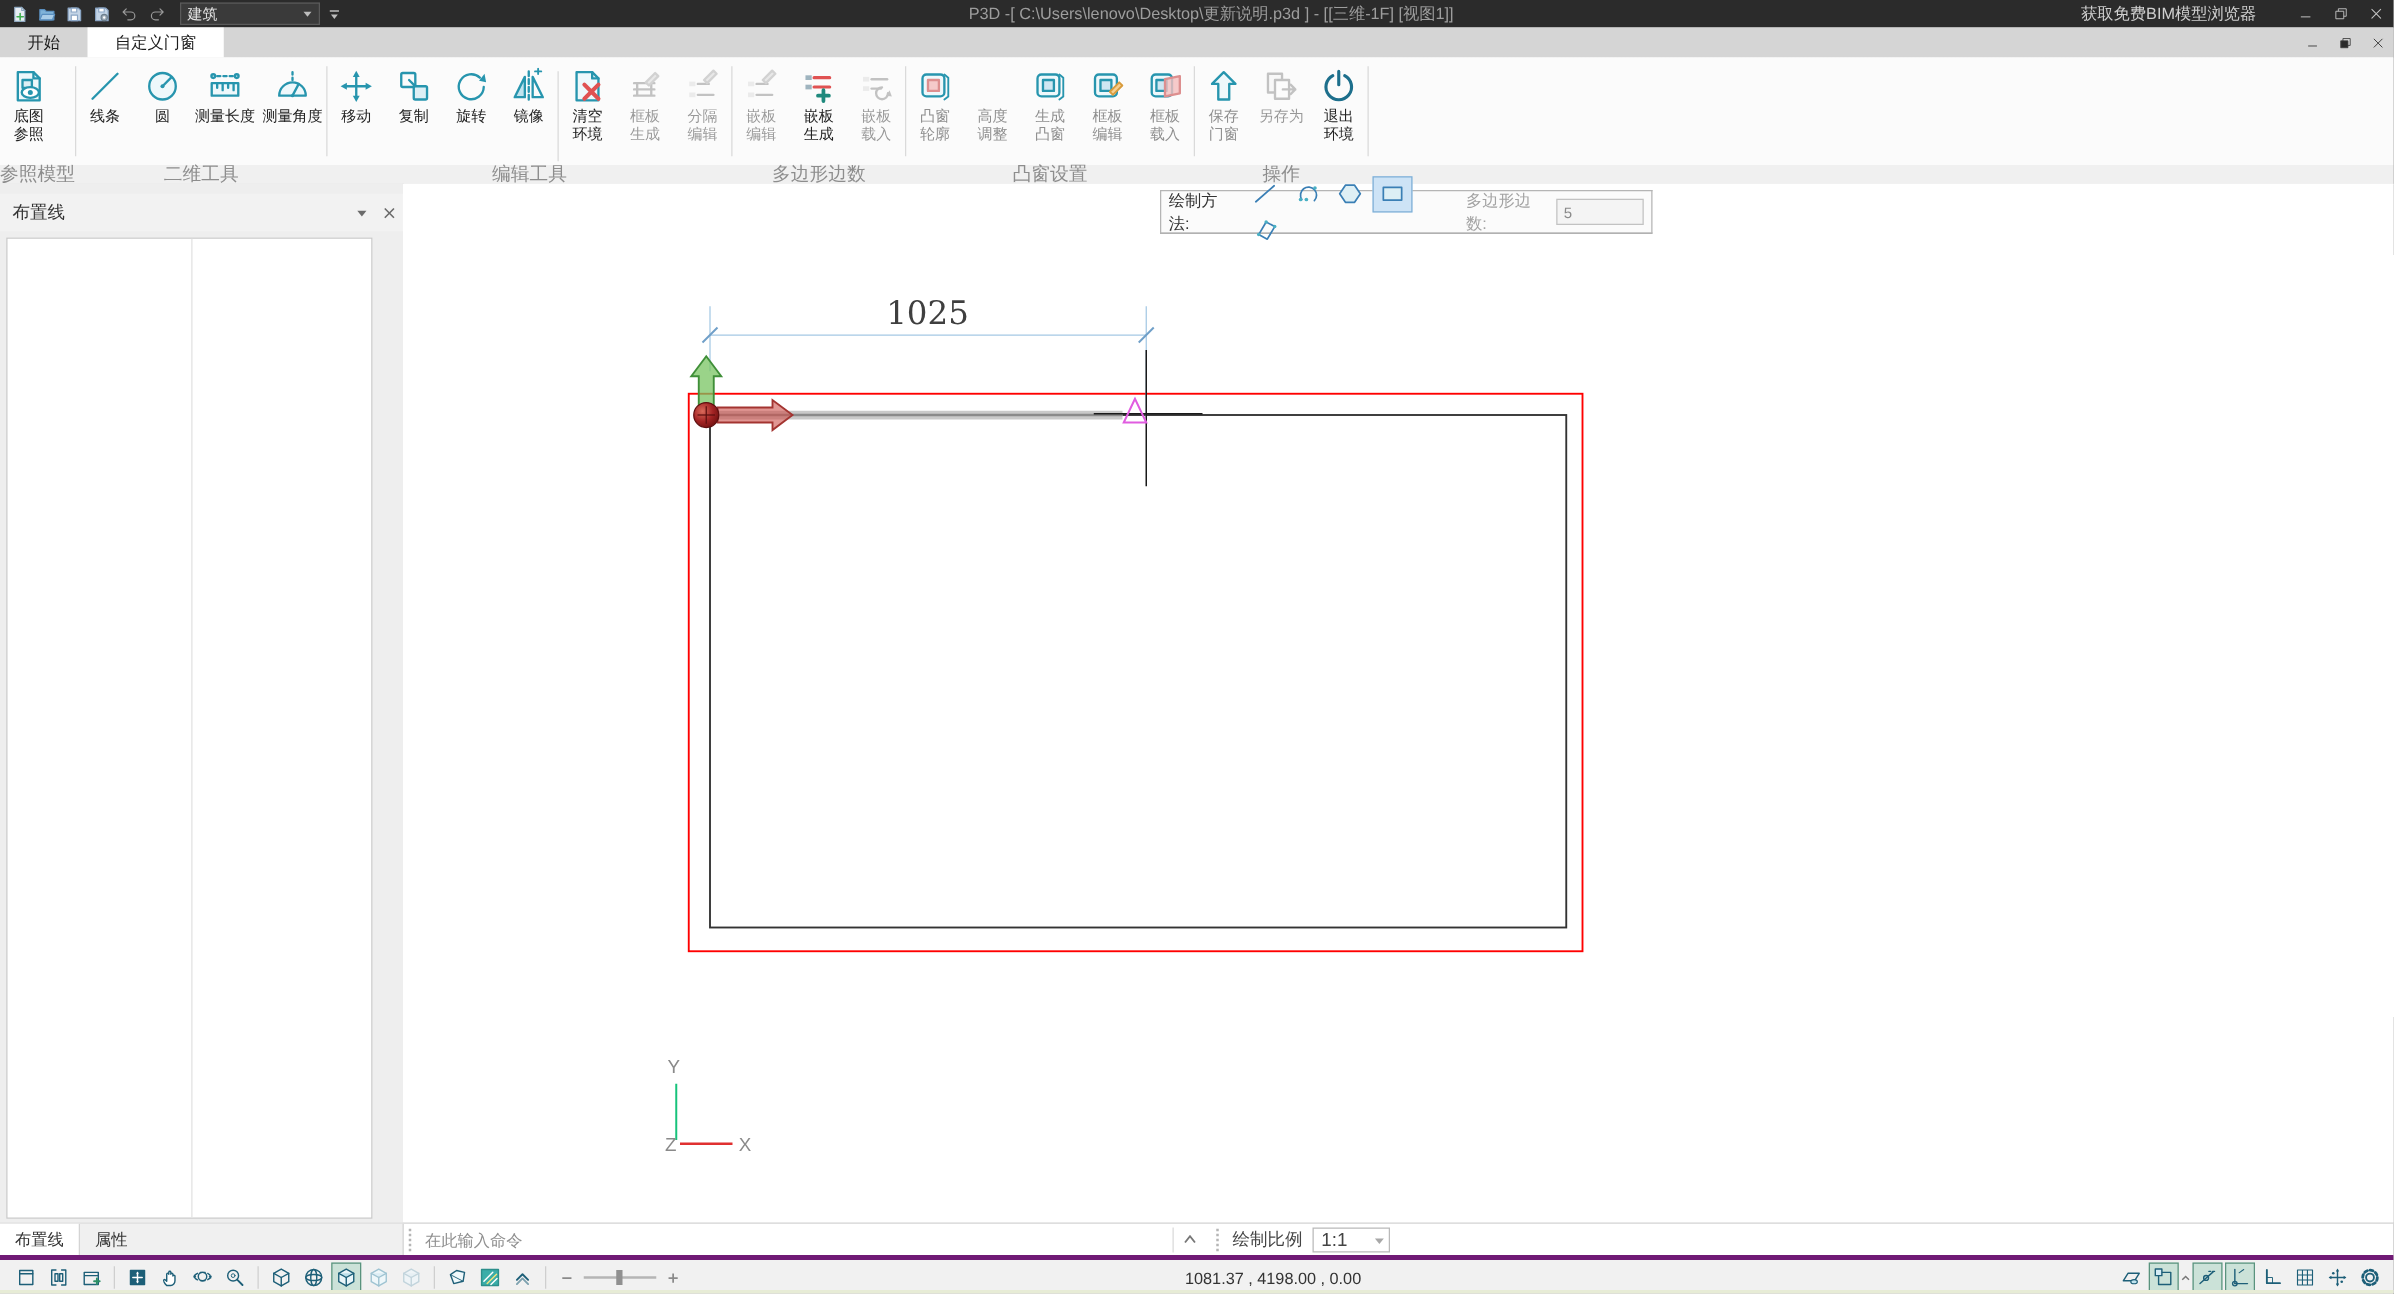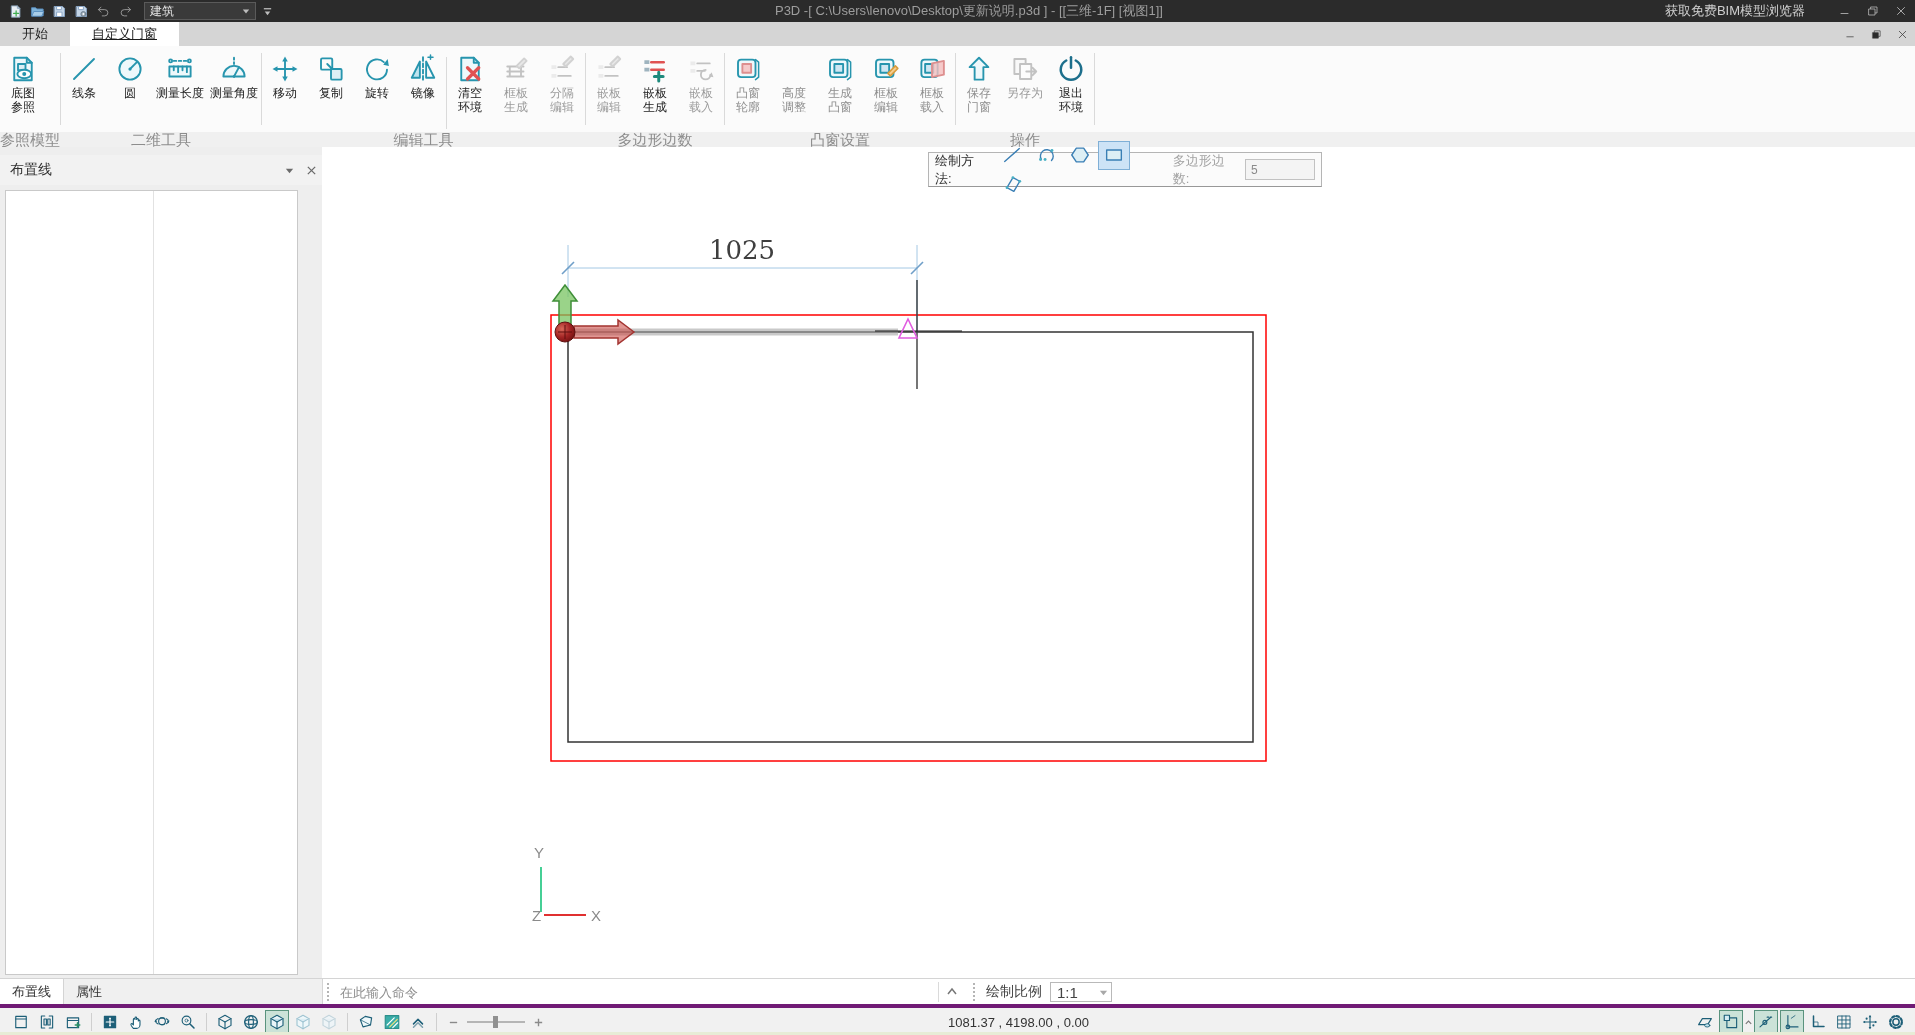--- a/index.html
+++ b/index.html
@@ -17,21 +17,21 @@
   #profile-box .spacer{flex:1}
   #profile-split{margin-left:6px;display:flex;align-items:center;}
   #title-text{flex:1;text-align:center;color:#9d9d9d;font-size:13px;white-space:nowrap;overflow:hidden;}
   #promo-text{color:#cfcfcf;font-size:13px;margin-right:26px;}
   .winbtn{width:28px;height:22px;display:inline-flex;align-items:center;justify-content:center;color:#c0c0c0;}
   .winbtn svg{width:12px;height:12px;}
   
   #tabstrip{position:absolute;left:0;top:22px;width:1915px;height:24px;background:#d5d5d5;
             display:flex;align-items:stretch;}
   .ribbon-tab{padding:0 22px;display:flex;align-items:center;font-size:13px;color:#1c1c1c;}
-  .ribbon-tab.active{background:#ffffff;text-decoration:underline;}
+  .ribbon-tab.active{background:#ffffff;}
   #tabstrip .spacer{flex:1}
   .cwinbtn{width:26px;height:24px;display:inline-flex;align-items:center;justify-content:center;color:#3d3d3d;}
   .cwinbtn svg{width:11px;height:11px;}
   
   #ribbon{position:absolute;left:0;top:46px;width:1915px;height:101px;
           background:linear-gradient(#fbfbfb 0 86px,#f0f0f0 86px 101px);
           border-bottom:1px solid #dcdcdc;display:flex;align-items:stretch;}
   .rb-group{display:flex;flex-direction:column;}
   .rb-btnrow{height:86px;display:flex;align-items:flex-start;padding-top:4px;}
   .rb-label{height:15px;font-size:15px;color:#8d8d8d;text-align:center;line-height:13px;}

